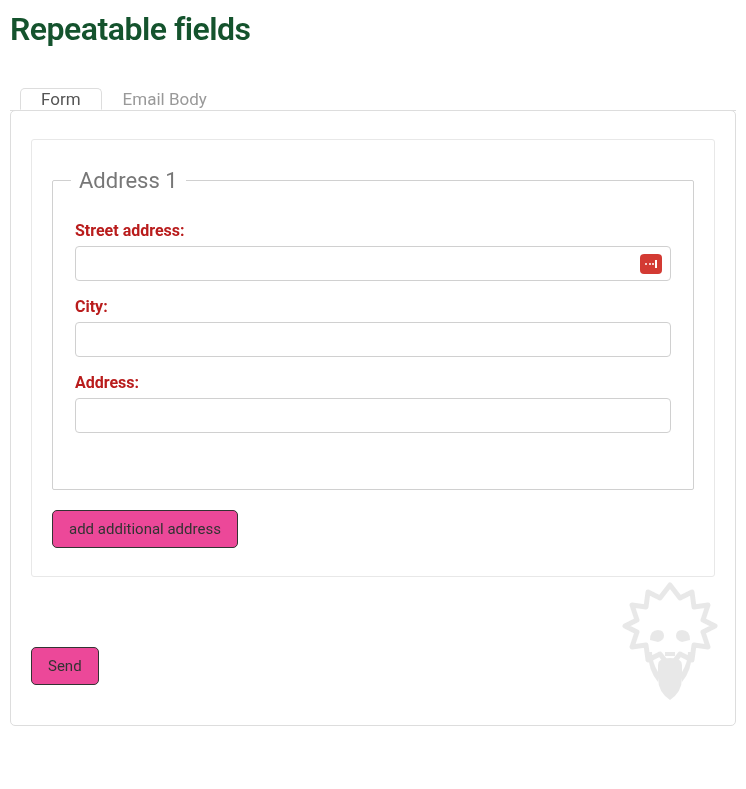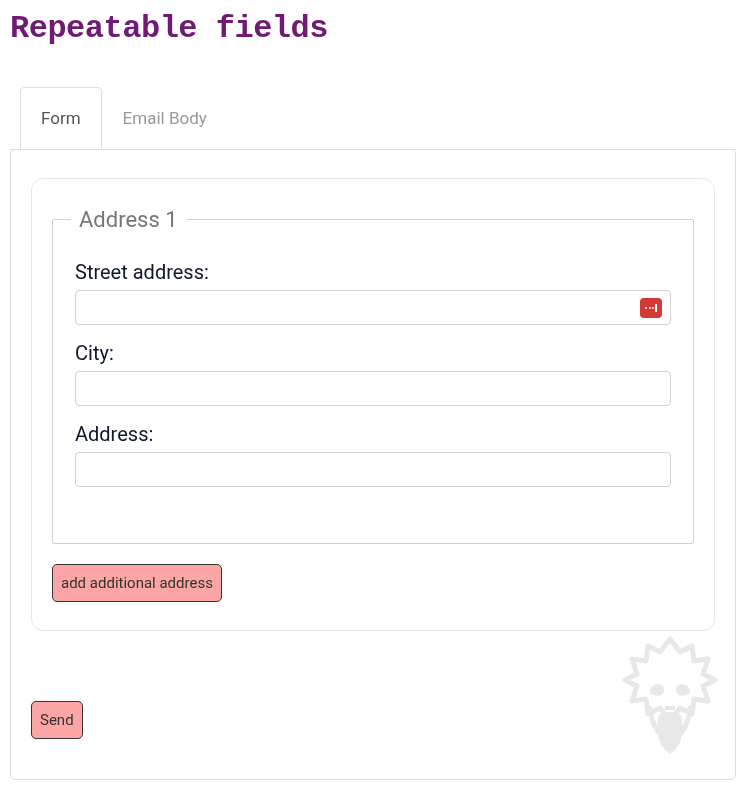--- a/index.html
+++ b/index.html
@@ -10,34 +10,33 @@
     body {
       font-family: -apple-system, BlinkMacSystemFont, "Segoe UI", Roboto, "Helvetica Neue", Arial, sans-serif;
       background: #fff;
       padding: 10px;
       color: #444;
       position: relative;
     }
     .page-title {
       font-size: 32px;
       font-weight: 600;
-      color: #701a75;
+      color: #14532d;
       margin-bottom: 40px;
       letter-spacing: -0.5px;
-      font-family: Liberation Mono, monospace;
     }
     .tabs-wrapper {
       display: flex;
       border-bottom: 1px solid #ddd;
       margin-bottom: -1px;
       gap: 0;
       padding-left: 10px;
     }
     .tab {
-      padding: 20px 20px;
+      padding: 0 20px;
       font-size: 17px;
       color: #999;
       cursor: pointer;
       border: 1px solid transparent;
       border-bottom: none;
       border-radius: 5px 5px 0 0;
       background: transparent;
       text-align: center;
     }
     .tab.active {
@@ -47,21 +46,21 @@
       background: #fff;
     }
     .tab-content {
       border: 1px solid #ddd;
       border-radius: 5px;
       padding: 28px 20px 40px 20px;
       position: relative;
     }
     .form-box {
       border: 1px solid #e8e8e8;
-      border-radius: 12px;
+      border-radius: 3px;
       padding: 28px 20px 28px 20px;
       margin-bottom: 20px;
     }
     fieldset {
       border: 1px solid #d0d0d0;
       border-radius: 2px;
       padding: 28px 22px 40px 22px;
       margin-bottom: 20px;
     }
     legend {
@@ -69,23 +68,24 @@
       color: #777;
       font-weight: 400;
       padding: 0 8px;
       margin-left: -4px;
     }
     .field-row {
       margin-bottom: 16px;
     }
     .field-label {
       display: block;
-      color: #0f172a;
-      font-size: 20px;
+      color: #b91c1c;
+      font-size: 16px;
       margin-bottom: 6px;
+      font-weight: bold;
     }
     .input-wrapper {
       position: relative;
     }
     .text-input {
       width: 100%;
       padding: 8px 10px;
       border: 1px solid #d0d0d0;
       border-radius: 4px;
       font-size: 15px;
@@ -118,23 +118,23 @@
       background: #fff;
     }
     .input-badge-cursor {
       width: 1.5px;
       height: 8px;
       background: #fff;
       margin-left: 1px;
     }
     .btn {
       border: 1.5px solid #333;
-      background: #fca5a5;
+      background: #ec4899;
       color: #333;
-      padding: 9px 8px;
+      padding: 9px 16px;
       border-radius: 5px;
       font-size: 15px;
       cursor: pointer;
       font-family: inherit;
     }
     .btn-send {
       margin-top: 50px;
     }
     .watermark {
       position: absolute;

